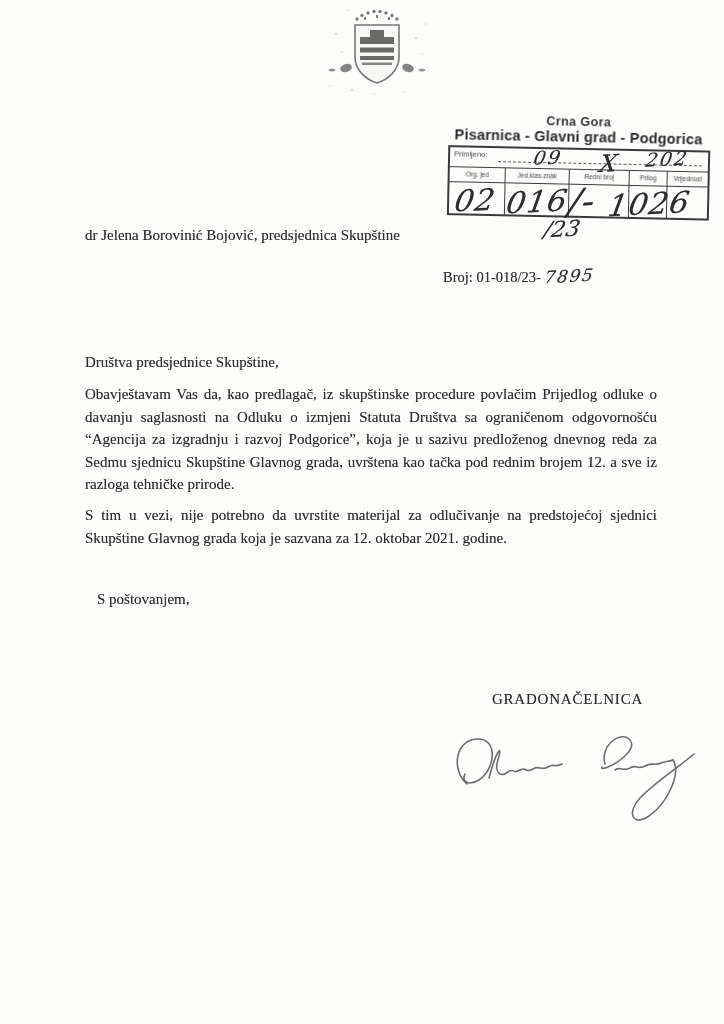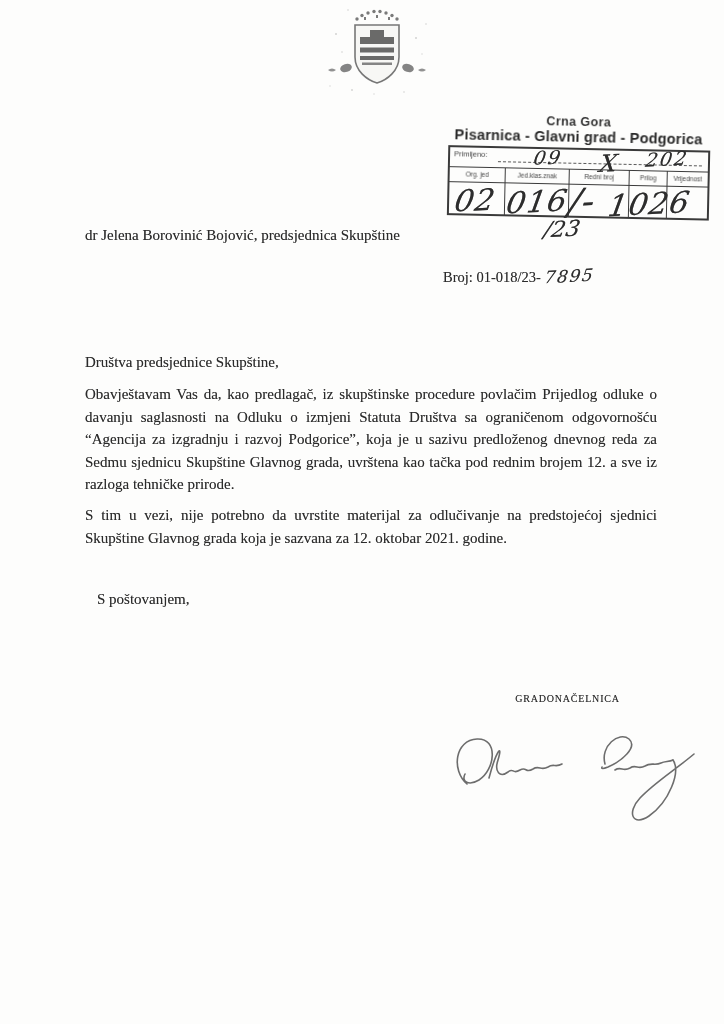--- a/index.html
+++ b/index.html
@@ -13,21 +13,21 @@
   .abs{position:absolute;}
   
   .doc-text{
     font-size:15px;line-height:22.5px;color:#2b2b2b;
     text-shadow:0 0 .5px rgba(40,40,40,.45);
   }
   .para{width:572px;text-align:justify;}
   .recipient-line1{font-size:16px;letter-spacing:.6px;}
   .recipient-line2{font-size:15px;margin-top:12px;}
   .ref-line{font-size:14.5px;line-height:20px;}
-  .sig-title{font-size:10px;letter-spacing:.8px;text-align:center;}
+  .sig-title{font-size:15px;letter-spacing:.8px;text-align:center;}
   .sig-name{font-size:15px;text-align:center;margin-top:4px;}
   
   .stamp{
     width:272px;transform:rotate(1.2deg);transform-origin:top left;
     color:#222;
   }
   .stamp-country{
     font-family:"Liberation Sans", sans-serif;font-weight:bold;
     font-size:12.5px;text-align:center;letter-spacing:.4px;
     color:#333;filter:blur(.2px);

